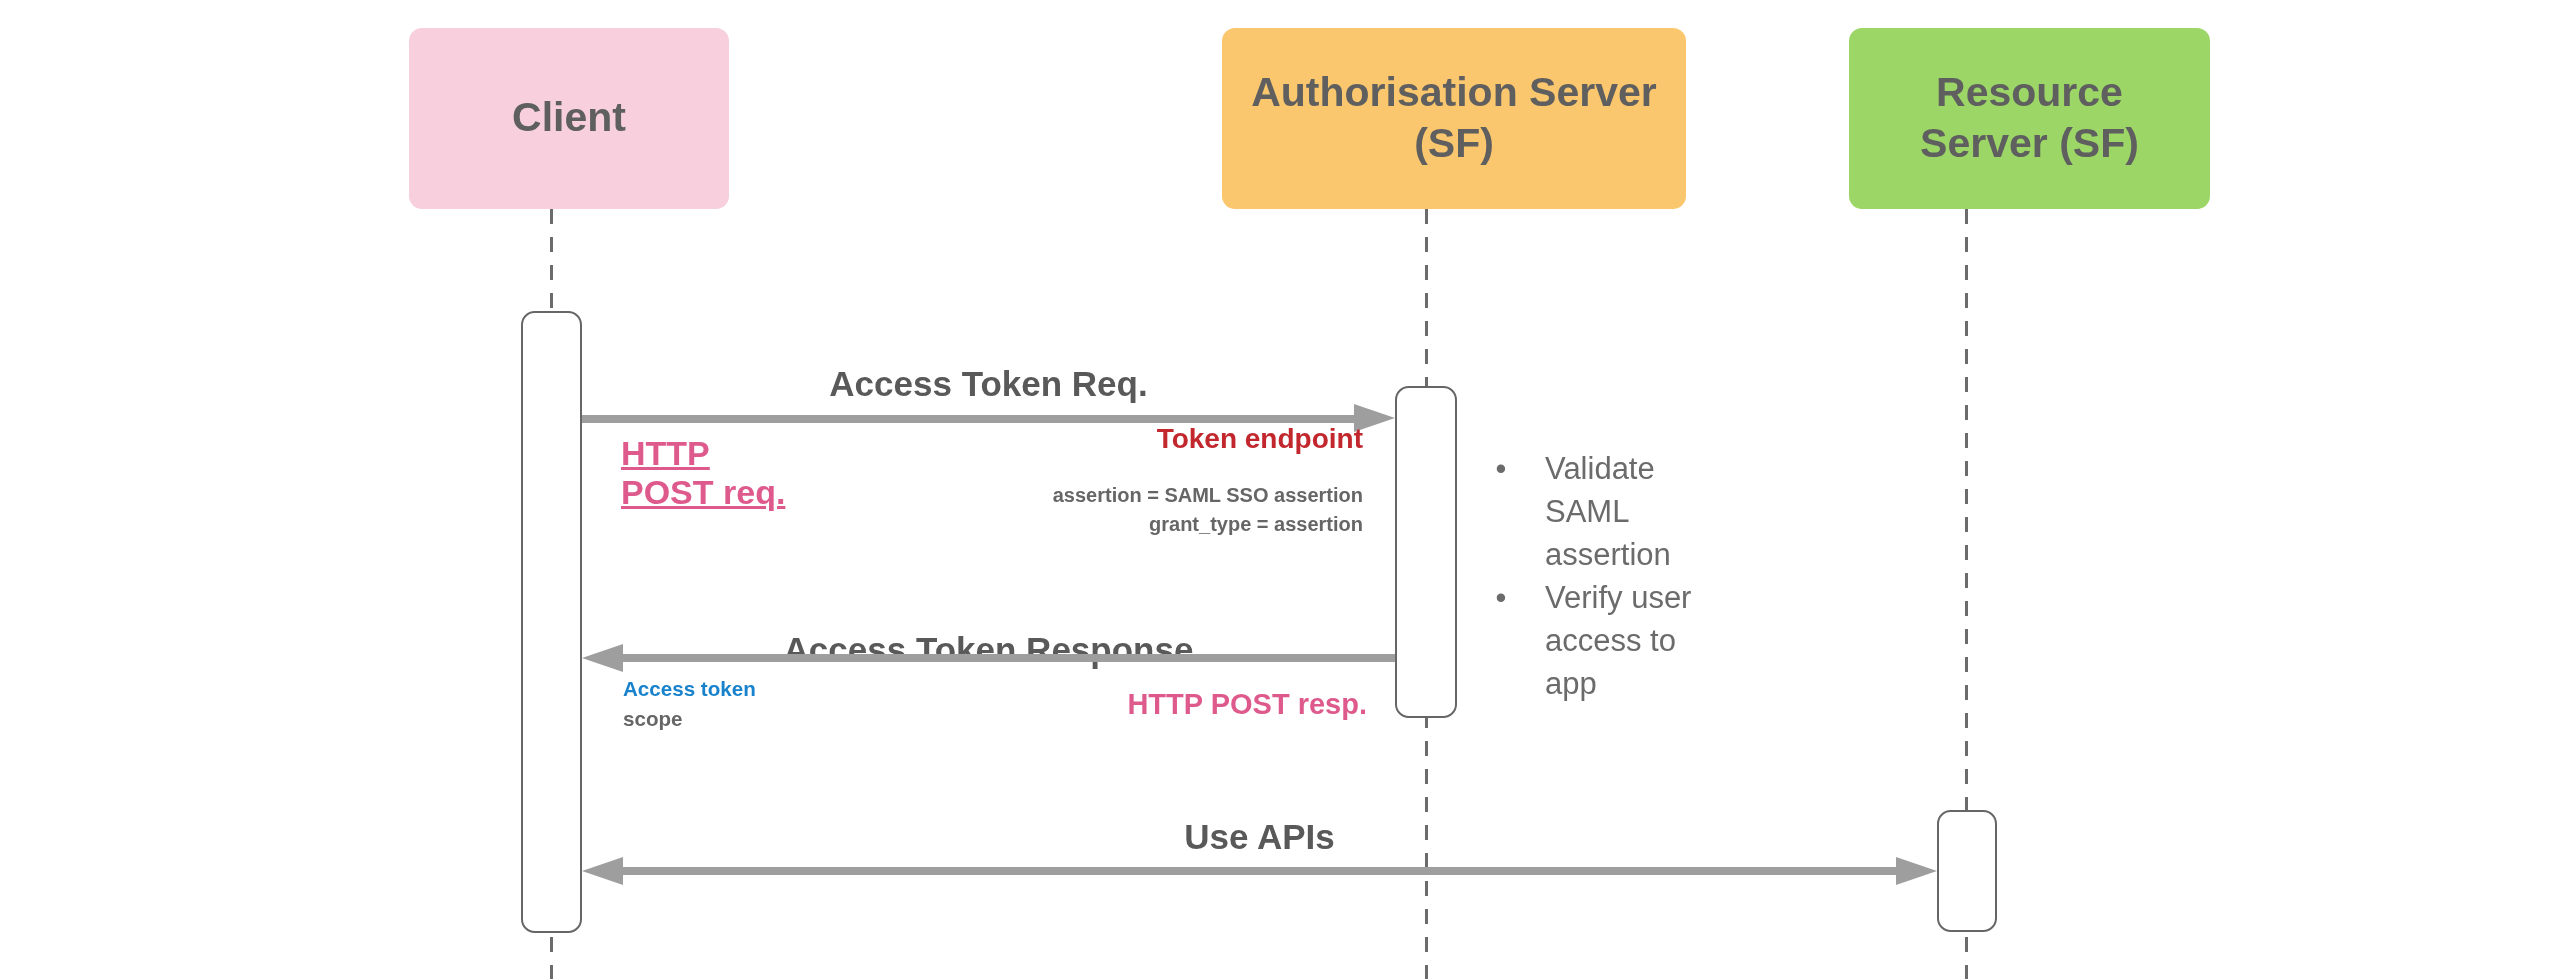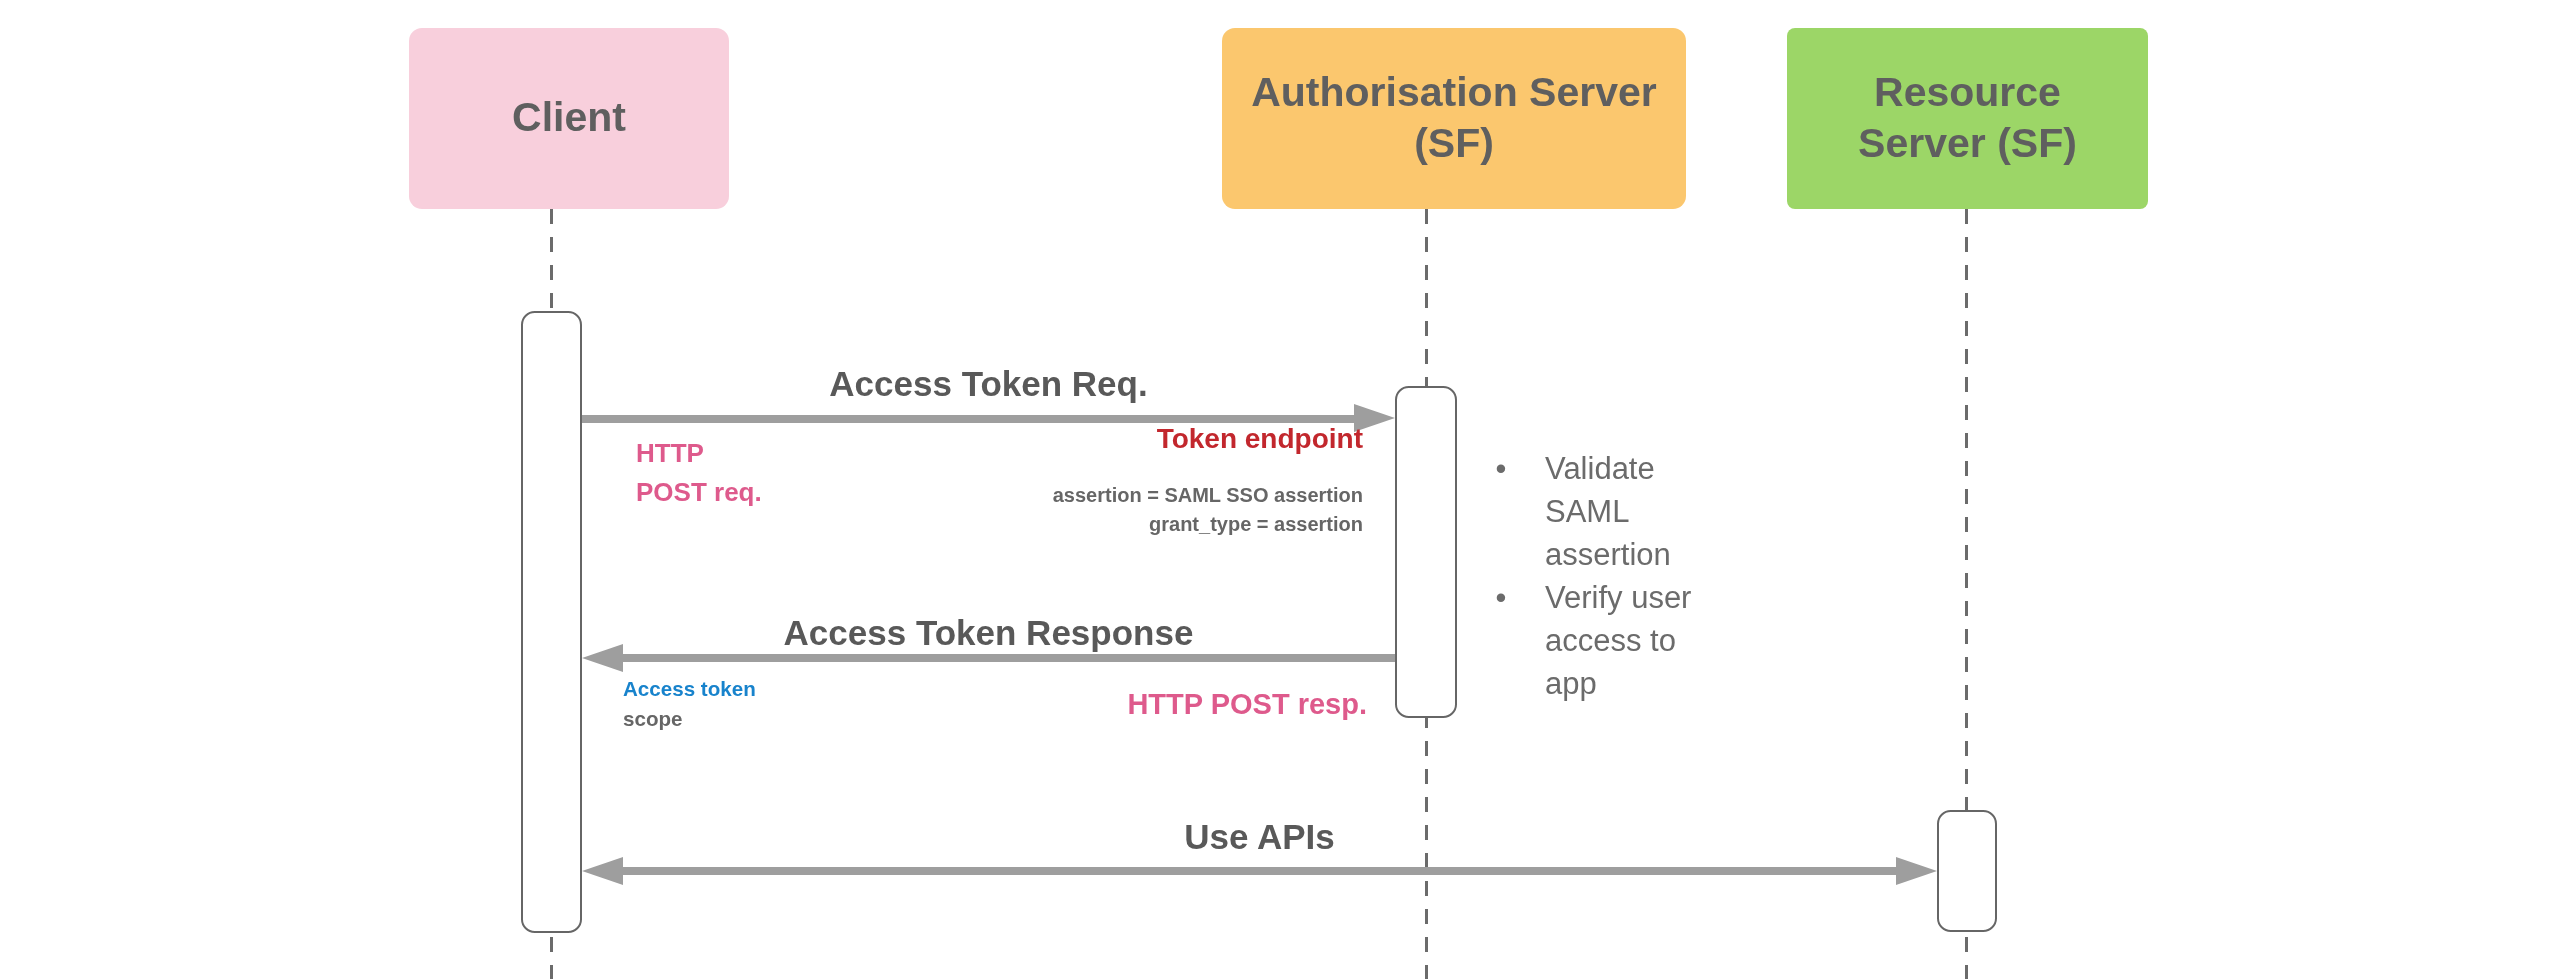--- a/index.html
+++ b/index.html
@@ -10,21 +10,21 @@
   }
   
   .actor {
     position:absolute; top:27.5px; height:181px; border-radius:13px;
     display:flex; align-items:center; justify-content:center; text-align:center;
     font-size:41px; font-weight:bold; color:var(--actor-text,#5f5f5f); line-height:1.25;
     padding:0 26px; box-sizing:border-box;
   }
   .actor.client   { left:409px;  width:320px; background:var(--client-fill); }
   .actor.auth     { left:1222px; width:464px; background:var(--auth-fill); }
-  .actor.resource { left:1787px; width:361px; background:var(--resource-fill);border-radius:8px; }
+  .actor.resource { left:1849px; width:361px; background:var(--resource-fill); }
   
   .lifeline {
     position:absolute; top:209px; height:771px; width:2.6px;
     background:repeating-linear-gradient(180deg, var(--lifeline,#6b6b6b) 0 15.5px, transparent 15.5px 28px);
   }
   .lifeline.client   { left:550px; }
   .lifeline.auth     { left:1425px; }
   .lifeline.resource { left:1965px; }
   
   .activation {
@@ -45,25 +45,25 @@
   .head-resp { left:582px;  top:644px; }
   .line-api  { left:623px;  top:867px; width:1273px; }
   .head-api-l{ left:582px;  top:857px; }
   .head-api-r{ left:1896px; top:857px; }
   
   .msg-title {
     position:absolute; width:601px; text-align:center;
     font-size:35px; font-weight:bold; color:var(--title-text,#595959); white-space:nowrap;
   }
   .title-req  { left:688px;  top:364px; }
-  .title-resp { left:688px;  top:613px; }
+  .title-resp { left:688px;  top:630px; }
   .title-api  { left:959px; top:817px; }
   
   .note { position:absolute; font-weight:bold; white-space:pre-line; }
-  .note.http-req   { left:636px;  top:434px; font-size:26px; line-height:39px; color:var(--pink-text); }
+  .note.http-req   { left:621px;  top:434px; font-size:34px; line-height:39px; color:var(--pink-text);text-decoration:underline; }
   .note.token-ep   { left:1020px; top:423px; width:343px; text-align:right; font-size:28px; color:var(--red-text); }
   .note.params     { left:934px; top:481px; width:429px; text-align:right; font-size:20px; line-height:29px; color:var(--muted-text); }
   .note.acc-token  { left:623px;  top:677px; font-size:20.6px; color:var(--blue-text); }
   .note.scope      { left:623px;  top:707px; font-size:20.6px; color:var(--muted-text); }
   .note.http-resp  { left:1024px; top:688px; width:343px; text-align:right; font-size:29px; color:var(--pink-text); }
   
   .steps {
     position:absolute; left:1464px; top:443px; width:258px; margin:4px; padding:0;
     list-style:none; font-size:31px; line-height:43px; color:var(--bullet-text,#6b6b6b);
   }

